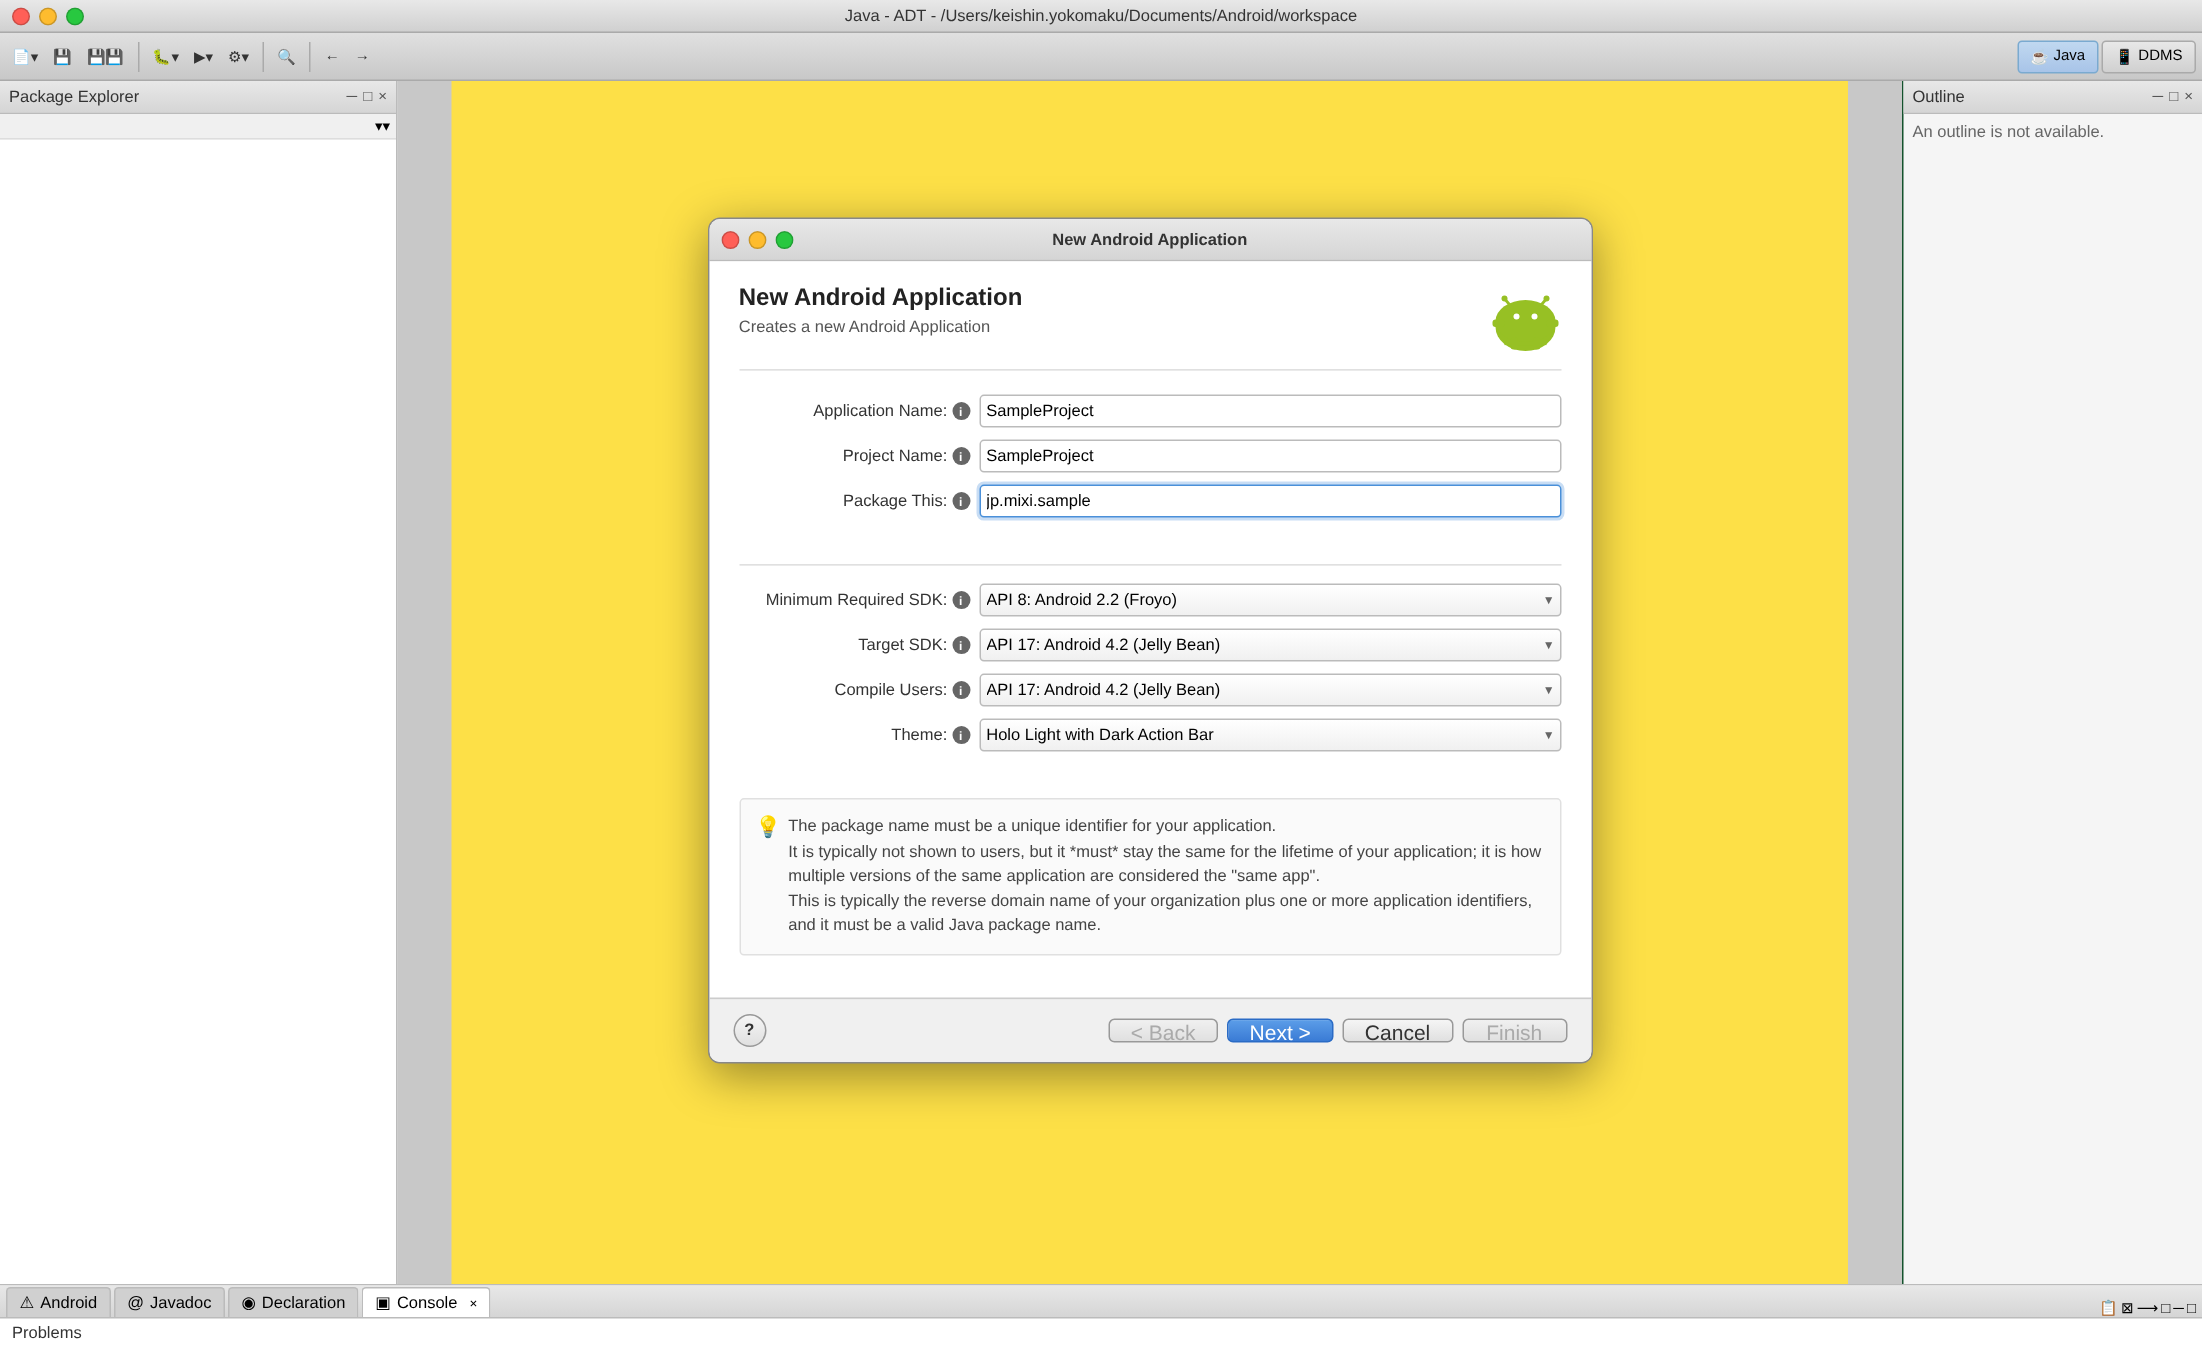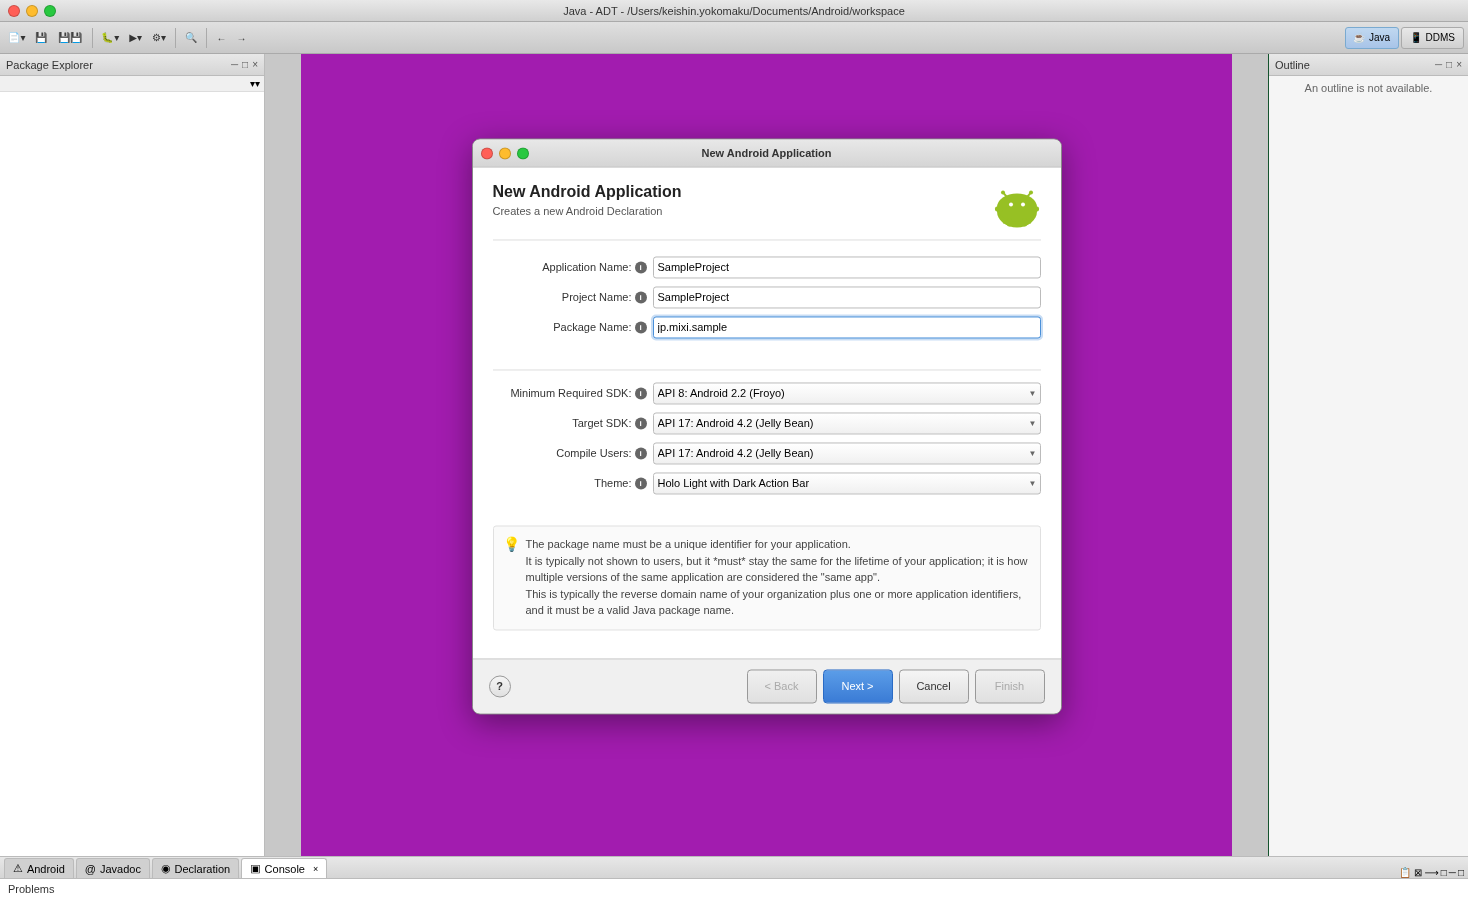--- a/index.html
+++ b/index.html
@@ -122,27 +122,26 @@
       padding: 0 6px;
       font-size: 11px;
       color: #333;
       justify-content: space-between;
     }
     .right-panel-content {
       padding: 6px;
       font-size: 11px;
       color: #666;
       flex: 1;
-      text-align: center;
     }
 
     
     .center-area {
       flex: 1;
-      background: #a21caf;
+      background: #fde047;
       position: relative;
       display: flex;
       align-items: center;
       justify-content: center;
       padding-left: 25px;
     }
 
     
     .dialog {
       width: 590px;
@@ -331,25 +330,25 @@
       align-items: center;
       justify-content: center;
       color: #333;
       font-weight: bold;
     }
     .footer-right {
       display: flex;
       gap: 6px;
     }
     .btn {
-      height: 34px;
+      height: 16px;
       padding: 0 14px;
       border-radius: 4px;
       border: 1px solid #999;
-      font-size: 11px;
+      font-size: 14px;
       cursor: pointer;
       background: linear-gradient(to bottom, #f5f5f5, #e0e0e0);
       color: #333;
       min-width: 70px;
     }
     .btn-primary {
       background: linear-gradient(to bottom, #5b9de8, #3a7bd5);
       border-color: #2a6bc5;
       color: white;
     }
@@ -482,21 +481,21 @@
           <div class="win-btn maximize"></div>
         </div>
         <span class="dialog-titlebar-text">New Android Application</span>
       </div>
 
       <div class="dialog-body">
 
         <div class="dialog-header-section">
           <div>
             <div class="dialog-title-text">New Android Application</div>
-            <div class="dialog-subtitle">Creates a new Android Declaration</div>
+            <div class="dialog-subtitle">Creates a new Android Application</div>
           </div>
 
           <svg class="android-logo" viewBox="0 0 48 48" xmlns="http://www.w3.org/2000/svg">
             <ellipse cx="24" cy="28" rx="20" ry="16" fill="#97C024"></ellipse>
             <rect x="10" y="24" width="28" height="16" fill="#97C024"></rect>
             <ellipse cx="24" cy="24" rx="20" ry="14" fill="#97C024"></ellipse>
             <circle cx="18" cy="21" r="2" fill="white"></circle>
             <circle cx="30" cy="21" r="2" fill="white"></circle>
             <line x1="15" y1="15" x2="10" y2="9" stroke="#97C024" stroke-width="2" stroke-linecap="round"></line>
             <line x1="33" y1="15" x2="38" y2="9" stroke="#97C024" stroke-width="2" stroke-linecap="round"></line>
@@ -524,21 +523,21 @@
           <div class="form-row">
             <div class="form-label">
               <span>Project Name:</span>
               <span class="info-icon">i</span>
             </div>
             <input type="text" class="form-input" value="SampleProject" style="">
           </div>
 
           <div class="form-row">
             <div class="form-label">
-              <span>Package Name:</span>
+              <span>Package This:</span>
               <span class="info-icon">i</span>
             </div>
             <input type="text" class="form-input active" value="jp.mixi.sample" style="">
           </div>
 
         </div>
 
         <hr class="divider">
 
         <div class="form-section">

